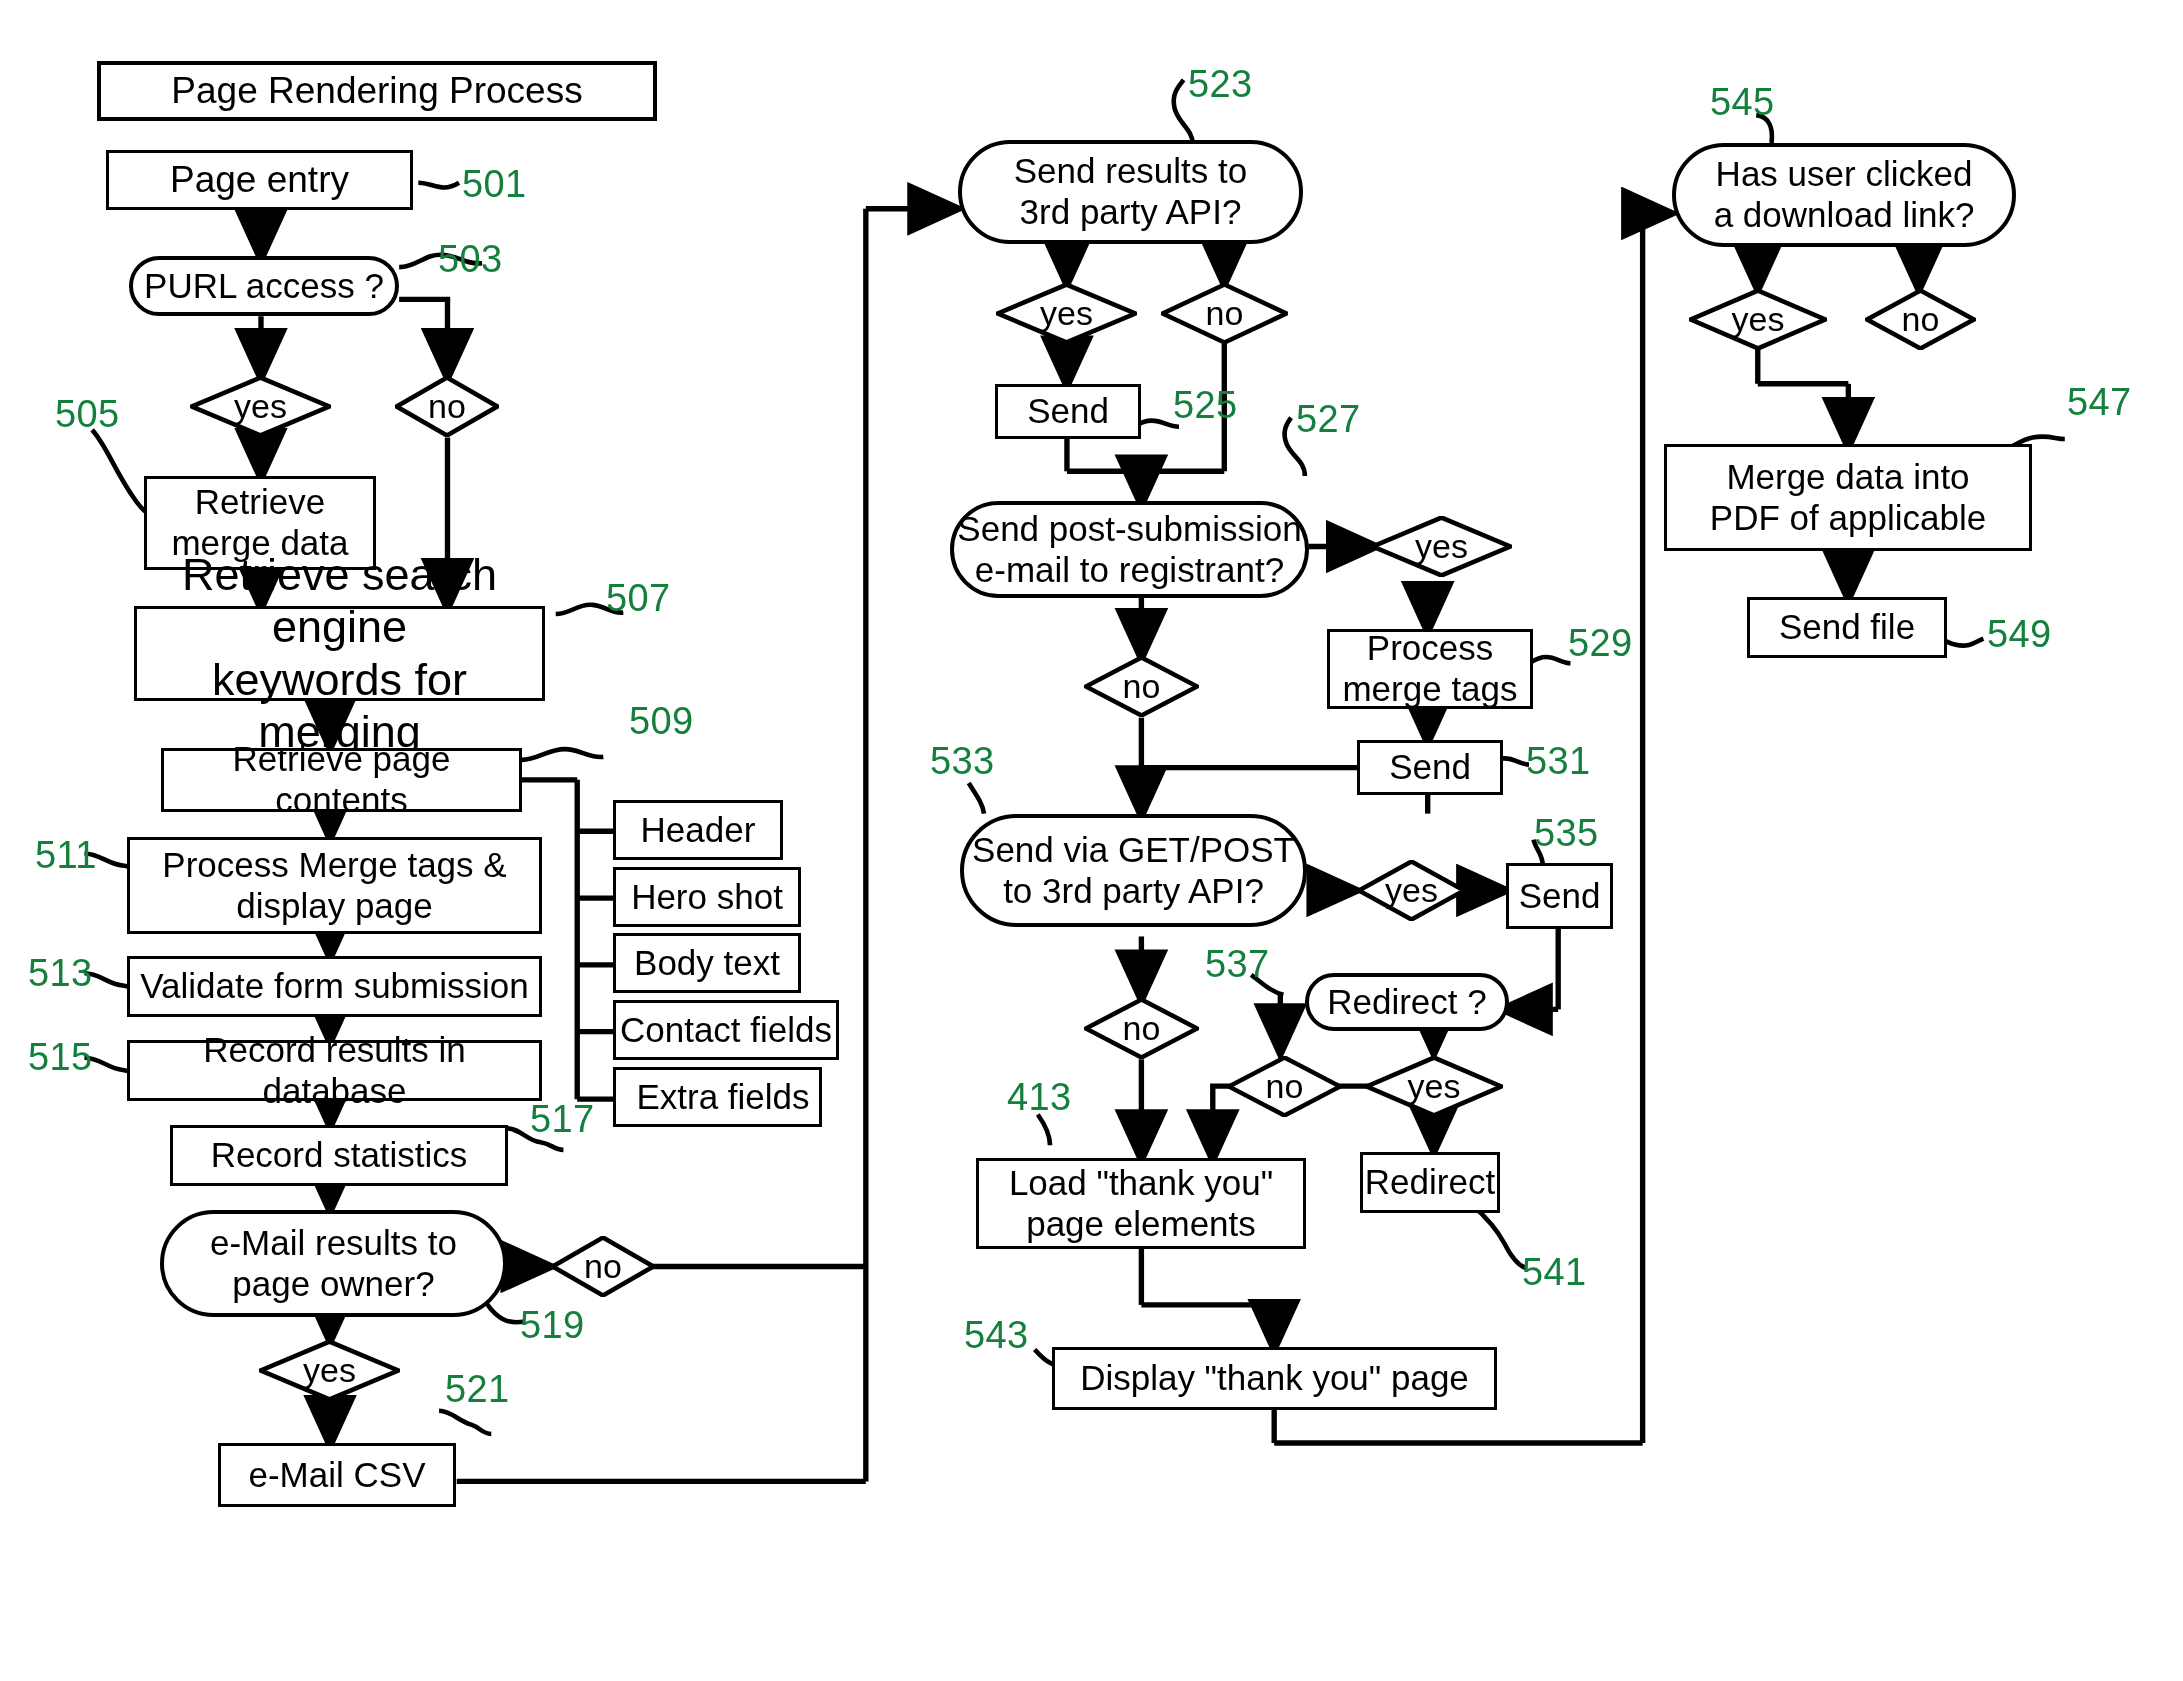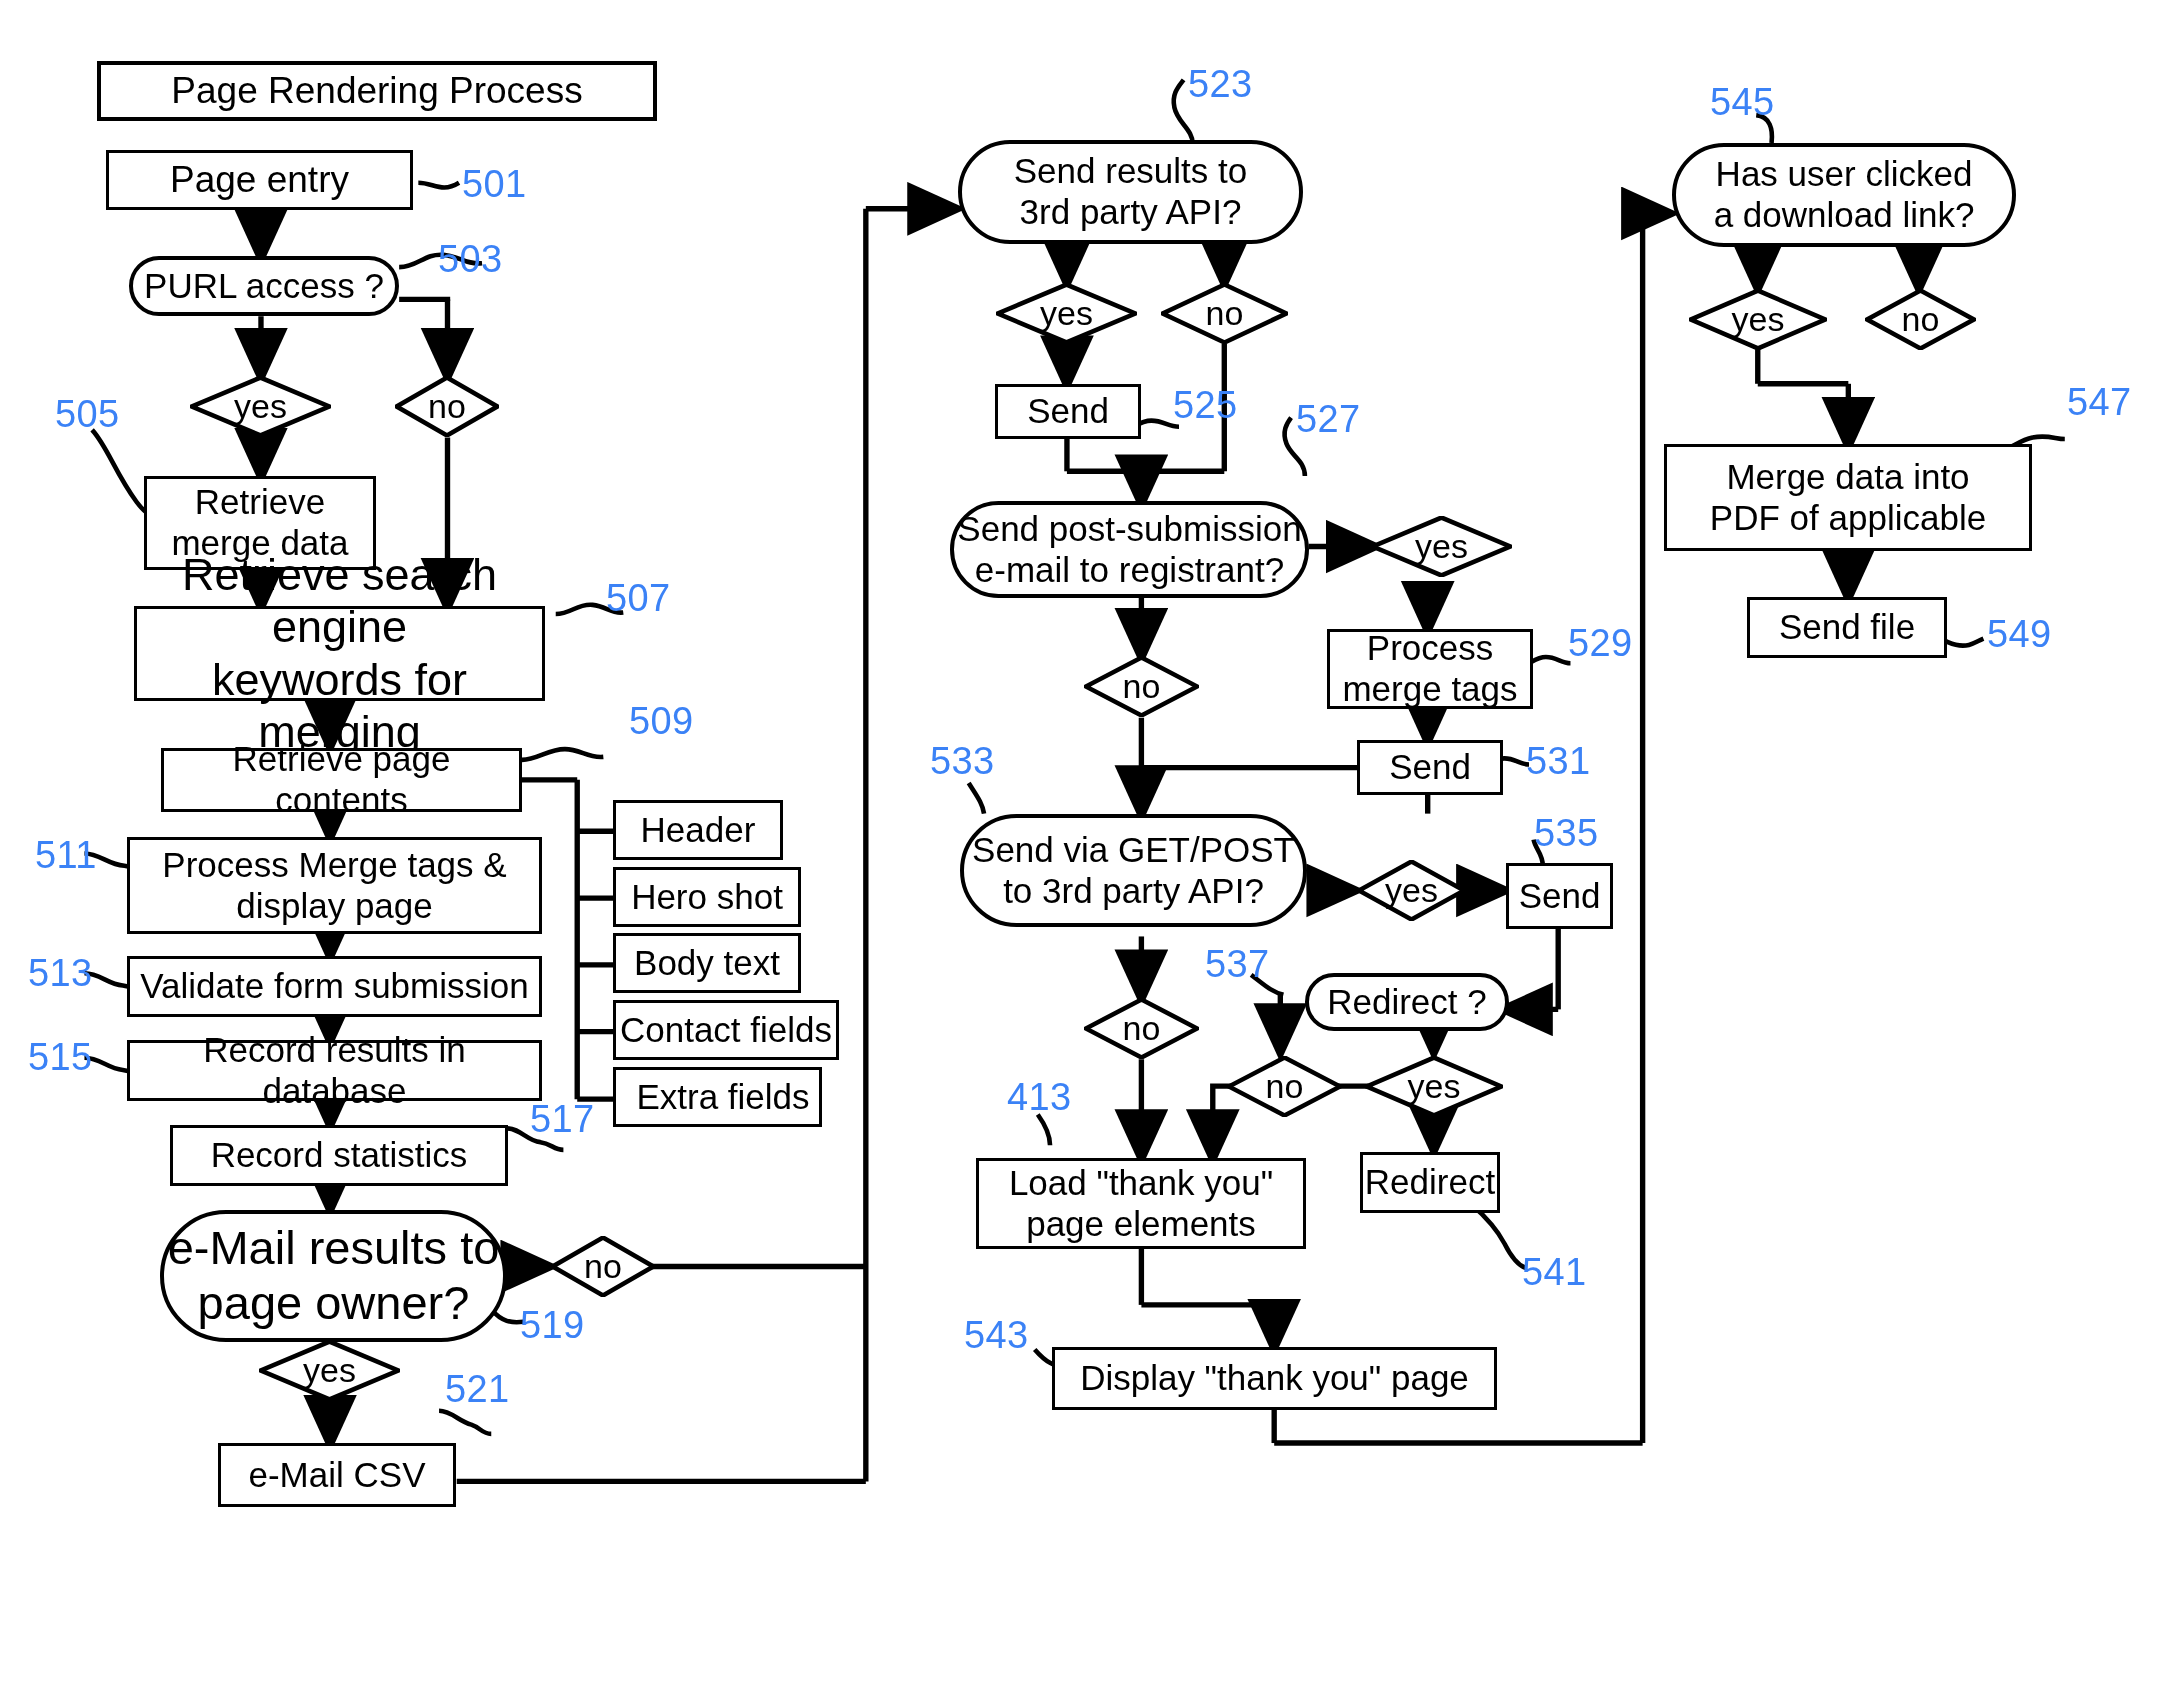--- a/index.html
+++ b/index.html
@@ -9,21 +9,21 @@
   svg#wires{position:absolute;left:0;top:0;width:2183px;height:1681px;pointer-events:none;}
 
   .node{position:absolute;box-sizing:border-box;display:flex;align-items:center;
         justify-content:center;text-align:center;color:#000;background:#fff;
         line-height:1.16;white-space:pre-line;}
   .rect{border:3.8px solid #000;}
   .pill{border:4.6px solid #000;border-radius:767px;}
   .title-rect{border:4.6px solid #000;}
   .small-rect{border:3.8px solid #000;}
 
-  .ref{position:absolute;color:#3b82f6;font-size:38px;letter-spacing:0.4px;white-space:nowrap;}
+  .ref{position:absolute;color:#15803d;font-size:38px;letter-spacing:0.4px;white-space:nowrap;}
 
   
   .dia{position:absolute;display:flex;align-items:center;justify-content:center;}
   .dia span{position:relative;z-index:2;font-size:34px;}
   .dia svg{position:absolute;left:0;top:0;}
 </style>
 </head>
 <body>
 
 <div id="root">
@@ -209,21 +209,21 @@
 
   <div class="node rect" style="left:127px;top:956px;width:415px;height:61px;font-size:35px;">Validate form submission</div>
   <div class="ref" style="left:28px;top:952px;">513</div>
 
   <div class="node rect" style="left:127px;top:1040px;width:415px;height:61px;font-size:35px;">Record results in database</div>
   <div class="ref" style="left:28px;top:1036px;">515</div>
 
   <div class="node rect" style="left:170px;top:1125px;width:338px;height:61px;font-size:35px;">Record statistics</div>
   <div class="ref" style="left:530px;top:1098px;">517</div>
 
-  <div class="node pill" style="left:160px;top:1210px;width:347px;height:132px;font-size:47px;">e-Mail results to
+  <div class="node pill" style="left:160px;top:1210px;width:347px;height:107px;font-size:35px;">e-Mail results to
 page owner?</div>
   <div class="ref" style="left:520px;top:1304px;">519</div>
 
   <div class="dia" style="left:551px;top:1236px;width:104px;height:61px;">
     <svg width="104" height="61" viewBox="0 0 136 80">
         <polygon points="68,2 134,40 68,78 2,40" fill="#fff" stroke="#000" stroke-width="6"></polygon>
       </svg>
     <span>no</span>
   </div>
 

